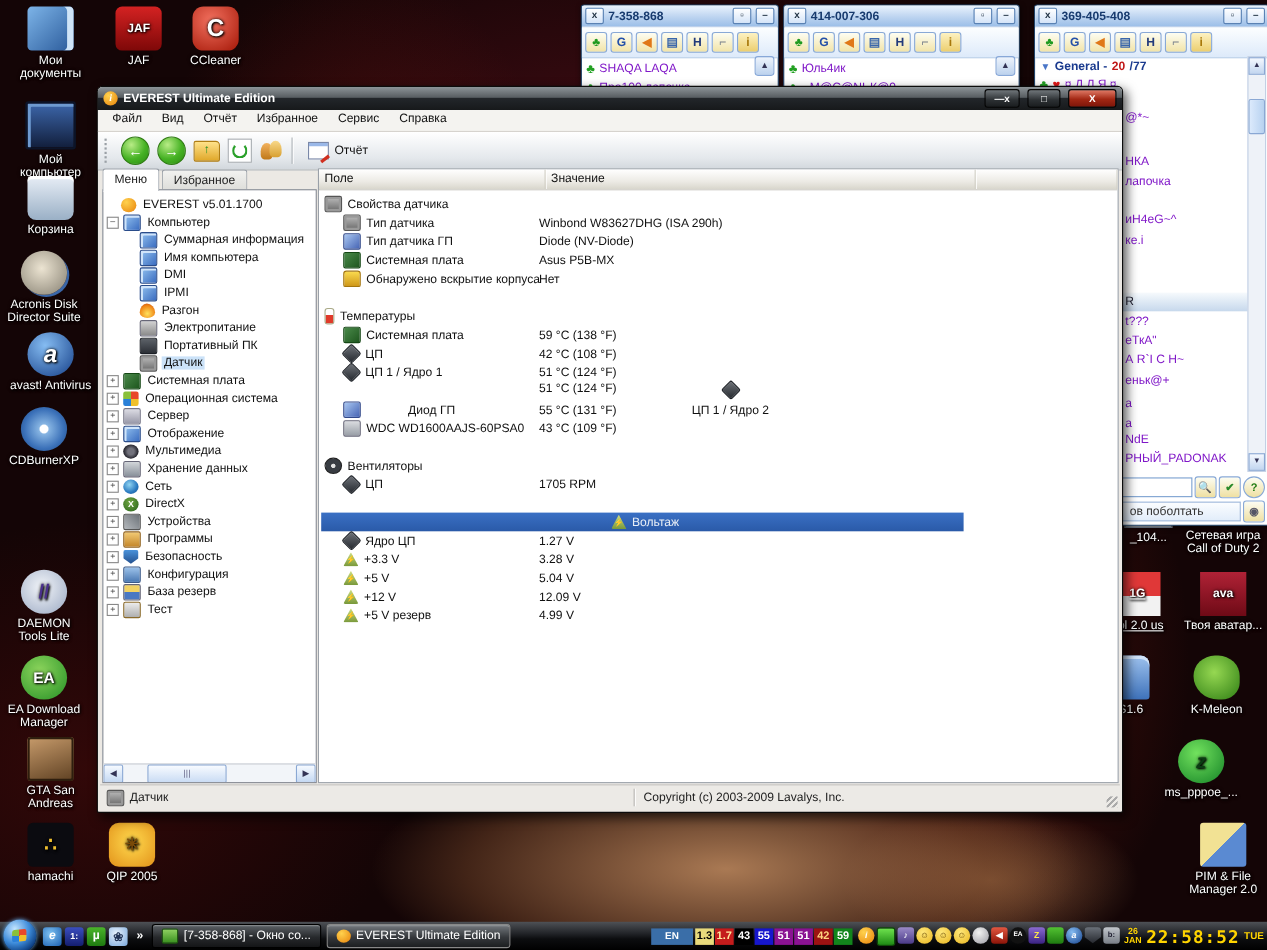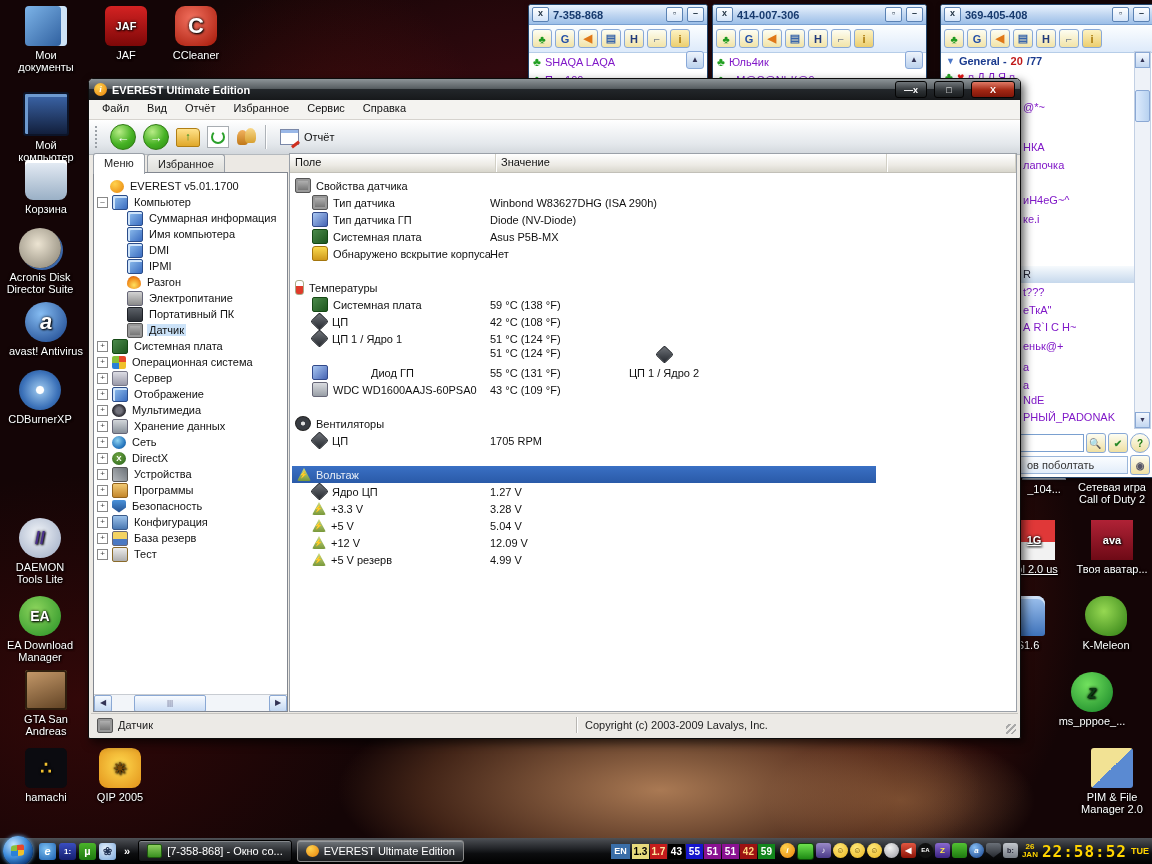--- a/index.html
+++ b/index.html
@@ -189,21 +189,21 @@
   .ql-qip{background:radial-gradient(circle at 40% 35%,#e8f2fc,#7aa8dc);color:#235;}
   .chev{color:#fff;font-weight:bold;margin:0 4px;}
   .tkbtn{height:20px;display:flex;align-items:center;gap:5px;padding:0 8px;border-radius:3px;color:#fff;
          border:1px solid #000;box-shadow:inset 0 1px 0 rgba(255,255,255,.25);
          background:linear-gradient(#5c6166,#27292c 55%,#141517);white-space:nowrap;overflow:hidden;}
   .tkbtn.active{background:linear-gradient(#74797e,#35383c 55%,#1c1e20);border-color:#888;}
   .tkbtn .bico{width:13px;height:12px;border-radius:2px;flex:0 0 auto;}
   .bico.qipchat{background:linear-gradient(#8ed060,#3a9020);border:1px solid #1e5a0e;}
   .bico.everest{border-radius:50%;background:radial-gradient(circle at 35% 30%,#ffd24e,#e8820a);}
   .tray{margin-left:auto;display:flex;align-items:center;gap:2px;padding-right:3px;}
-  .lang{width:19px;height:15px;background:#3a6ea8;color:#fff;font-size:9px;font-weight:bold;text-align:center;line-height:15px;}
+  .lang{width:38px;height:15px;background:#3a6ea8;color:#fff;font-size:9px;font-weight:bold;text-align:center;line-height:15px;}
   .badge{min-width:15px;height:15px;padding:0 1px;font-size:10px;font-weight:bold;text-align:center;line-height:15px;}
   .tico{width:15px;height:15px;border-radius:3px;display:flex;align-items:center;justify-content:center;
         font-size:8px;font-weight:bold;color:#fff;}
   .t-everest{border-radius:50%;background:radial-gradient(circle at 35% 30%,#ffd24e,#e8820a);font-style:italic;}
   .t-net{background:linear-gradient(#6ee24e,#1e8a14);border:1px solid #0e4a08;}
   .t-head{background:linear-gradient(#9a8ac8,#4a3a88);}
   .t-smile{border-radius:50%;background:radial-gradient(circle at 40% 32%,#ffe87a,#e8b41e);color:#6a4a04;}
   .t-ball{border-radius:50%;background:radial-gradient(circle at 40% 32%,#f2f2f2,#9a9aa2);}
   .t-horn{background:linear-gradient(#e25640,#8c1408);}
   .t-ea{border-radius:50%;background:#111;font-size:6px;}
@@ -662,21 +662,21 @@
         </div>
         <div class="sn-row sect" style="top: 242px;">
           <span class="ic i-fan"></span>
           <span class="fld">Вентиляторы</span>
         </div>
         <div class="sn-row item" style="top: 259px;">
           <span class="ic i-cpu"></span>
           <span class="fld">ЦП</span>
           <span class="val">1705 RPM</span>
         </div>
-        <div class="sn-row sect selsect" style="top: 293px;">
+        <div class="sn-row sect selsect" style="top: 293px; justify-content: center;">
           <span class="ic i-voltage">⚡</span>
           <span class="fld">Вольтаж</span>
         </div>
         <div class="sn-row item" style="top: 310px;">
           <span class="ic i-cpu"></span>
           <span class="fld">Ядро ЦП</span>
           <span class="val">1.27 V</span>
         </div>
         <div class="sn-row item" style="top: 327px;">
           <span class="ic i-voltage">⚡</span>

